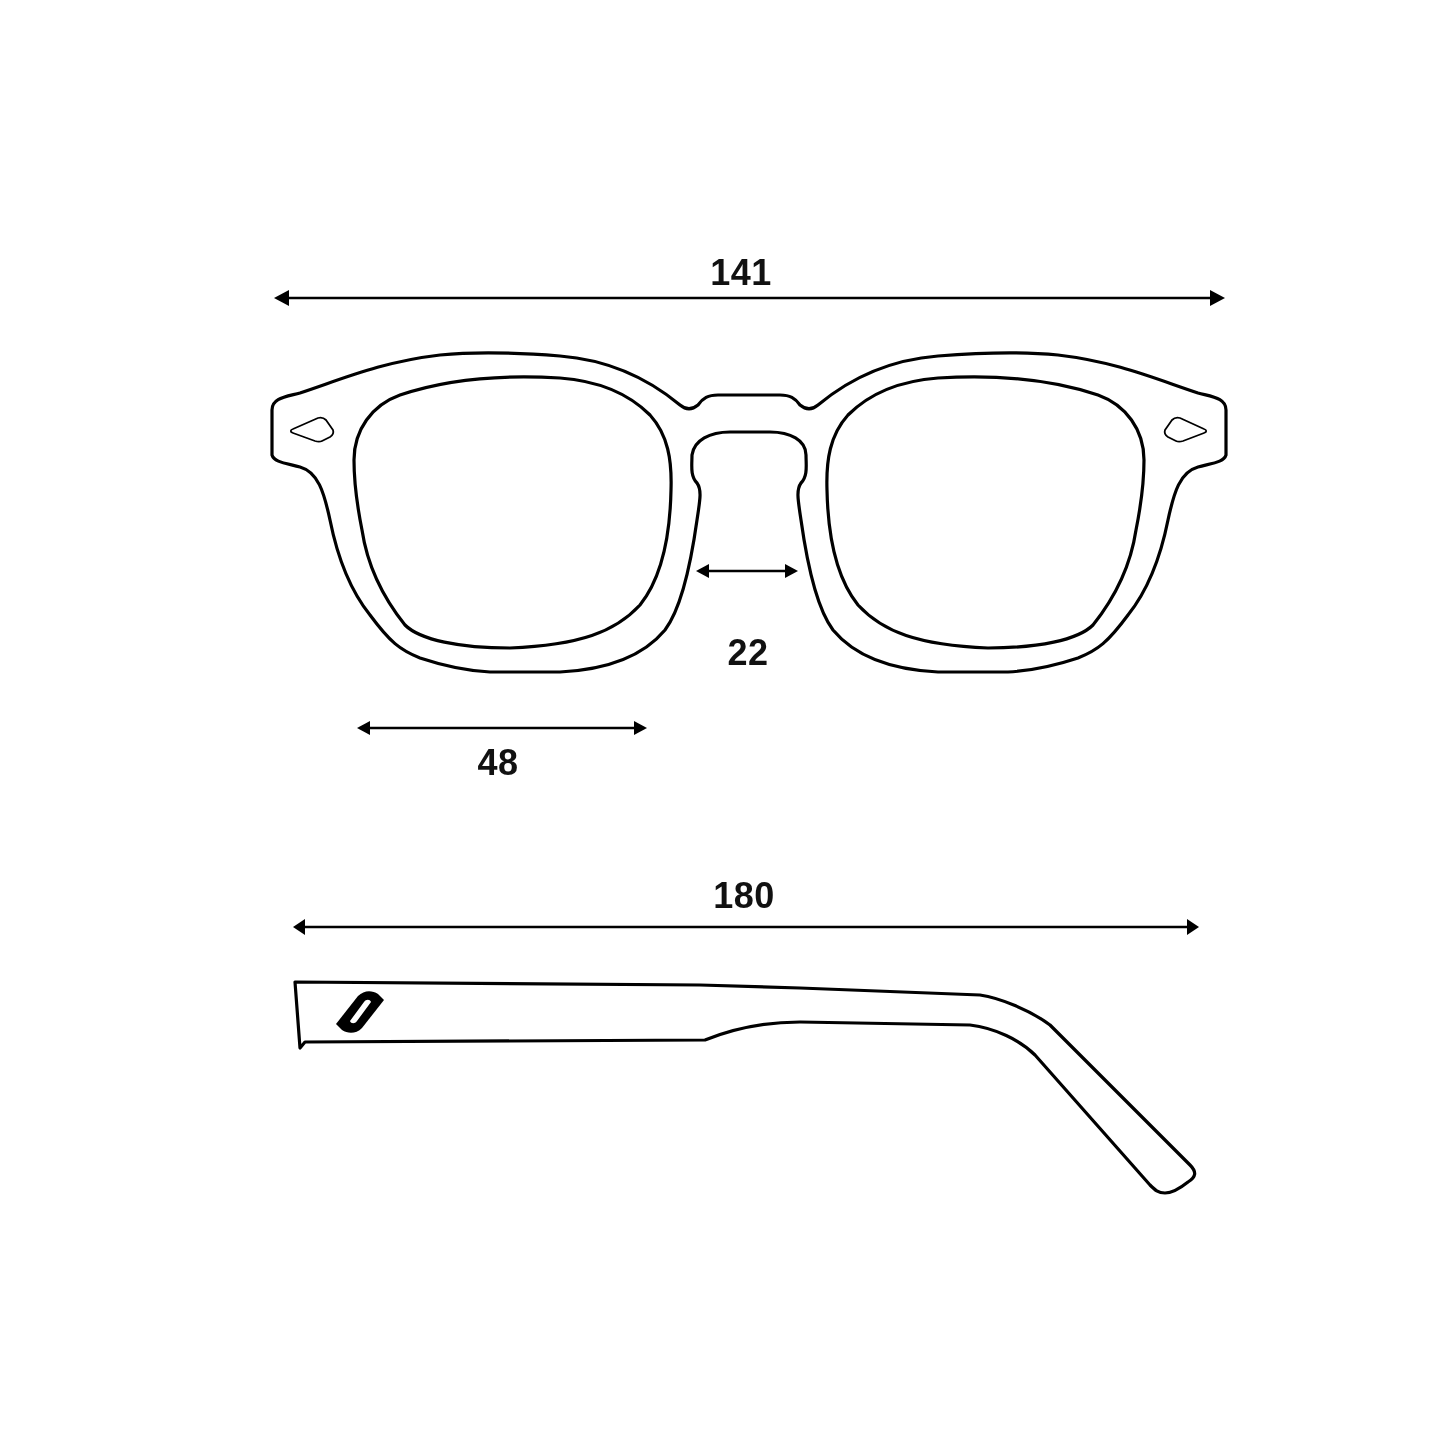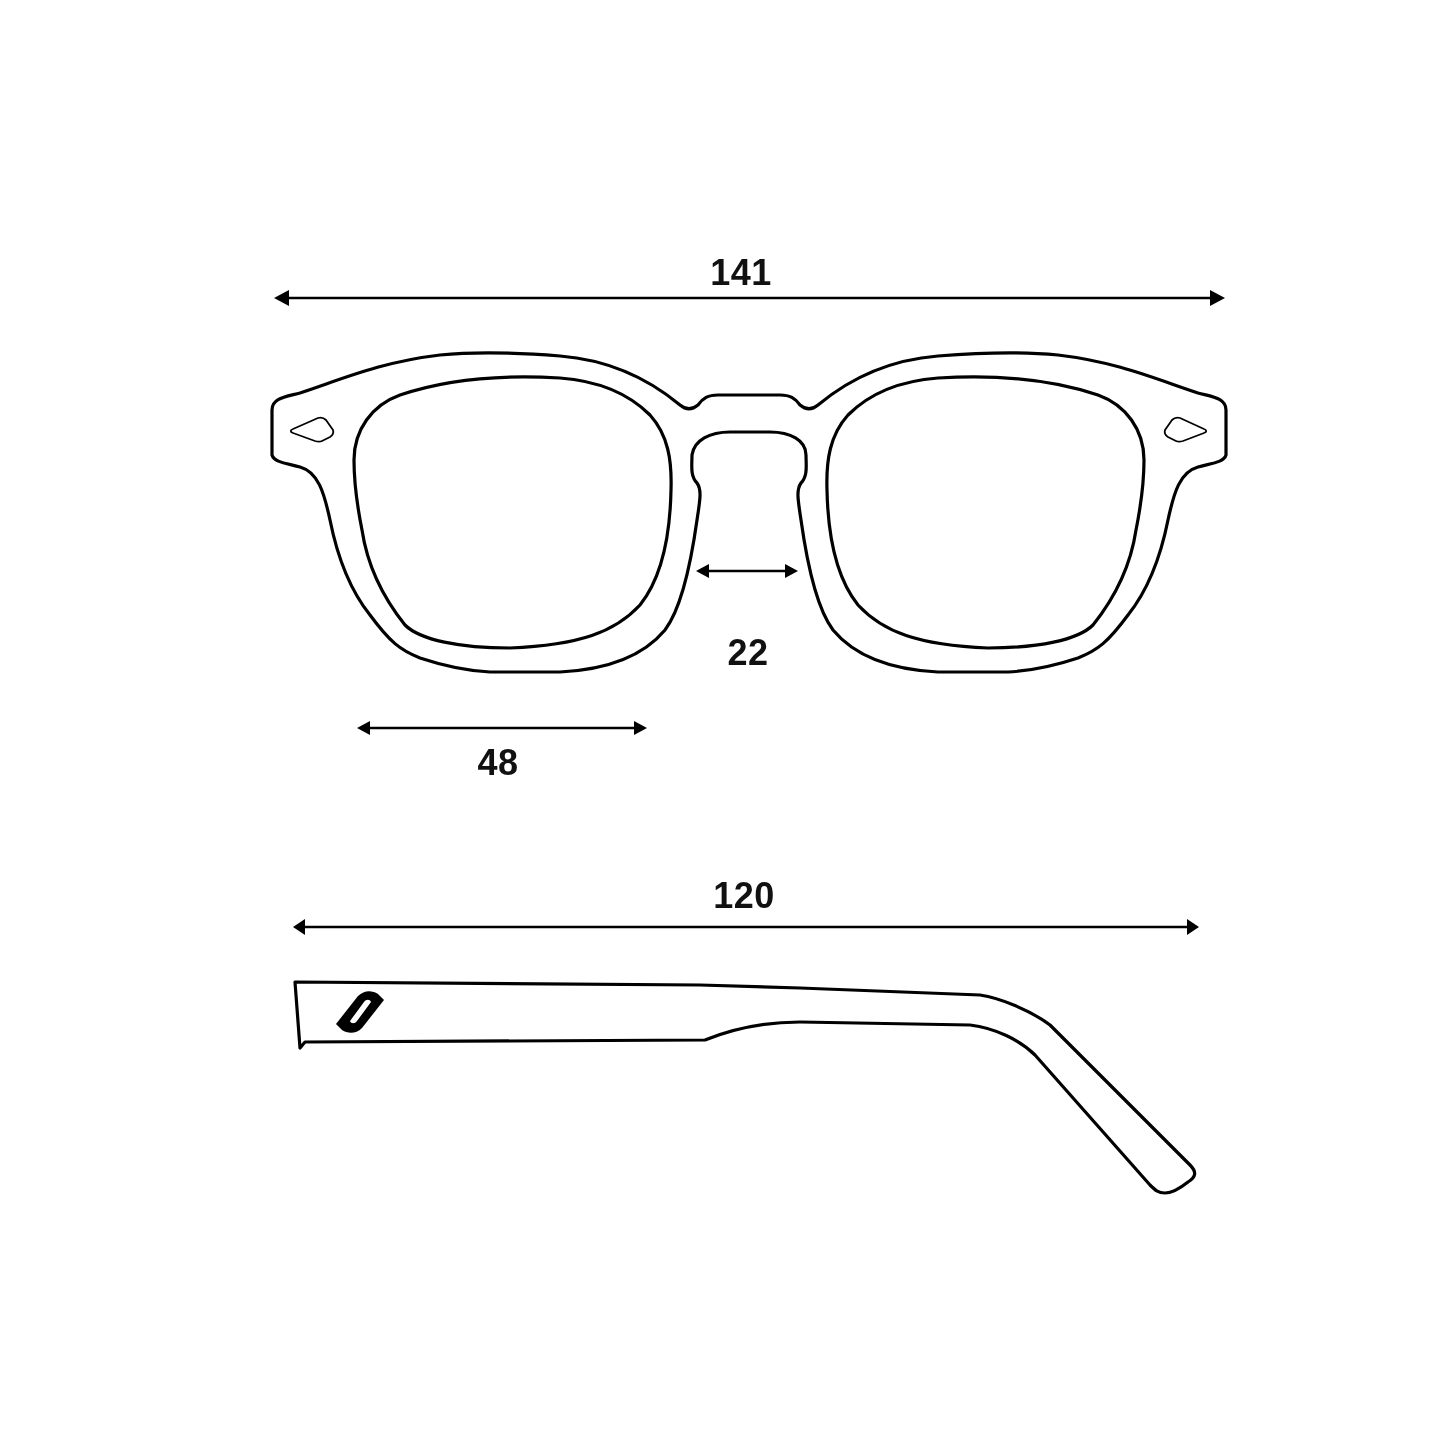--- a/index.html
+++ b/index.html
@@ -137,13 +137,13 @@
     <g>
       <path fill="#000" d="M 336 1024 L 358 996 C 364 990, 372 990, 378 994 L 384 1000 L 362 1028 C 356 1034, 348 1034, 342 1030 Z"></path>
       <path fill="#fff" d="M 350 1021 L 364 1002 C 366 999, 370 999, 371 1002 L 357 1021 C 355 1024, 351 1024, 350 1021 Z"></path>
     </g>
   </g>
 </svg>
 
 <div class="label" style="left:741px; top:252px;">141</div>
 <div class="label" style="left:748px; top:624px;margin-top:8px;">22</div>
 <div class="label" style="left:498px; top:742px;">48</div>
-<div class="label" style="left:744px; top:875px;">120</div>
+<div class="label" style="left:744px; top:875px;">180</div>
 
 </body></html>

